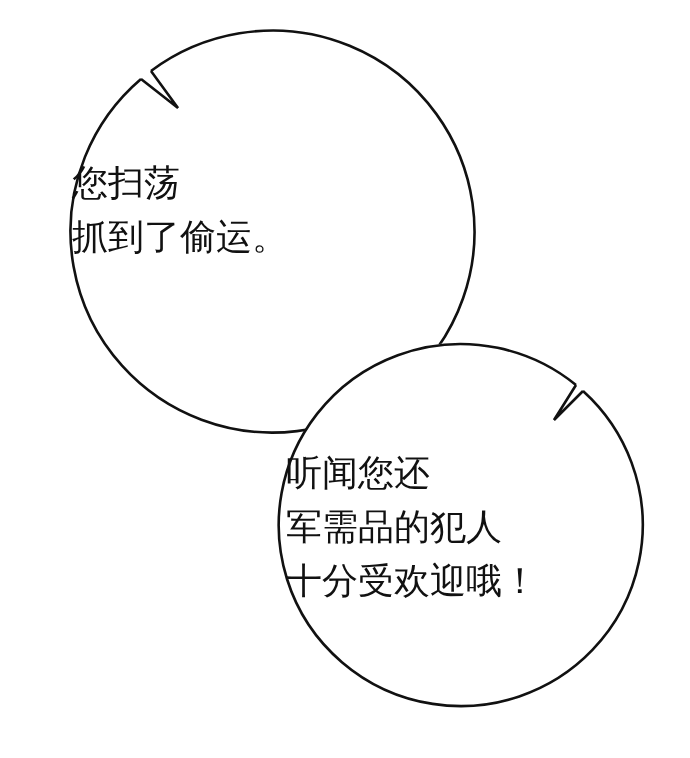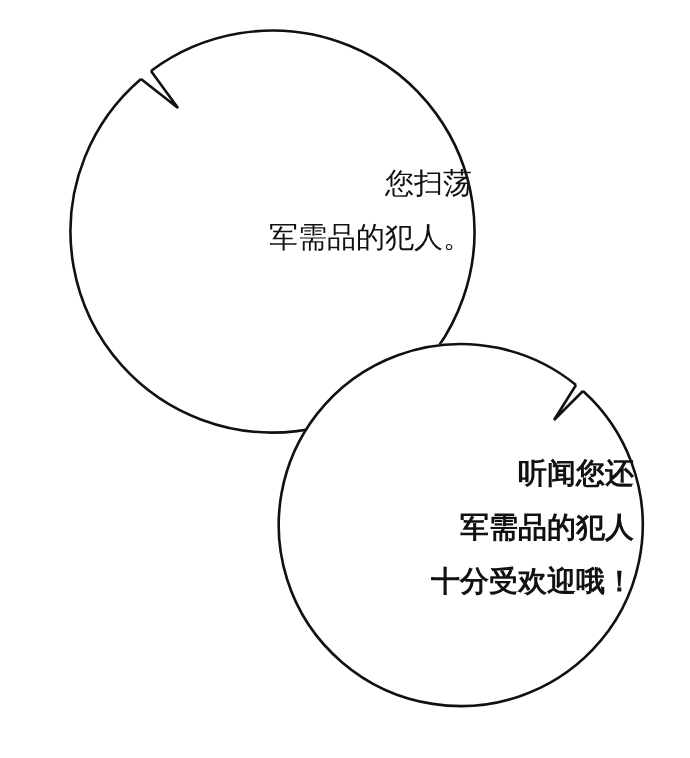--- a/index.html
+++ b/index.html
@@ -2,28 +2,28 @@
 <html><head>
 <meta charset="utf-8">
 <style>
   html, body { margin: 0; padding: 0; background: #ffffff; }
   body { width: 690px; height: 758px; position: relative; overflow: hidden; }
   svg.bubbles { position: absolute; left: 0; top: 0; }
   .text-block {
     position: absolute;
     font-family: "DejaVu Sans", sans-serif;
     color: #111111;
-    text-align: right;
-    font-size: 29px;
+    text-align: left;
+    font-size: 36px;
     line-height: 54px;
     white-space: nowrap;
   }
   .text-block .line { display: block; }
   #t1 { left: 72px; top: 156px; width: 400px; }
-  #t2 { left: 294px; top: 446px; width: 340px; font-weight: bold; }
+  #t2 { left: 286px; top: 446px; width: 340px; }
 </style>
 </head>
 <body>
 
 <svg class="bubbles" width="690" height="758" viewBox="0 0 690 758">
 
   <g>
     <path d="M 151 71
              A 202 201 0 1 1 141 79
              L 178 108 Z" fill="#ffffff" stroke="none"></path>
@@ -38,20 +38,20 @@
              L 554 420 Z" fill="#ffffff" stroke="none"></path>
     <circle cx="459" cy="523" r="180" fill="#ffffff" stroke="none"></circle>
     <path d="M 583 391
              A 182 181 0 1 1 576 385" fill="none" stroke="#111111" stroke-width="2.6"></path>
     <path d="M 576 385 L 554 420 L 583 391" fill="#ffffff" stroke="#111111" stroke-width="2.6" stroke-linejoin="miter"></path>
   </g>
 </svg>
 
 <div id="t1" class="text-block">
   <span class="line">您扫荡</span>
-  <span class="line">军需品的犯人。</span>
+  <span class="line">抓到了偷运。</span>
 </div>
 
 <div id="t2" class="text-block">
   <span class="line">听闻您还</span>
   <span class="line">军需品的犯人</span>
   <span class="line">十分受欢迎哦！</span>
 </div>
 
 </body></html>

